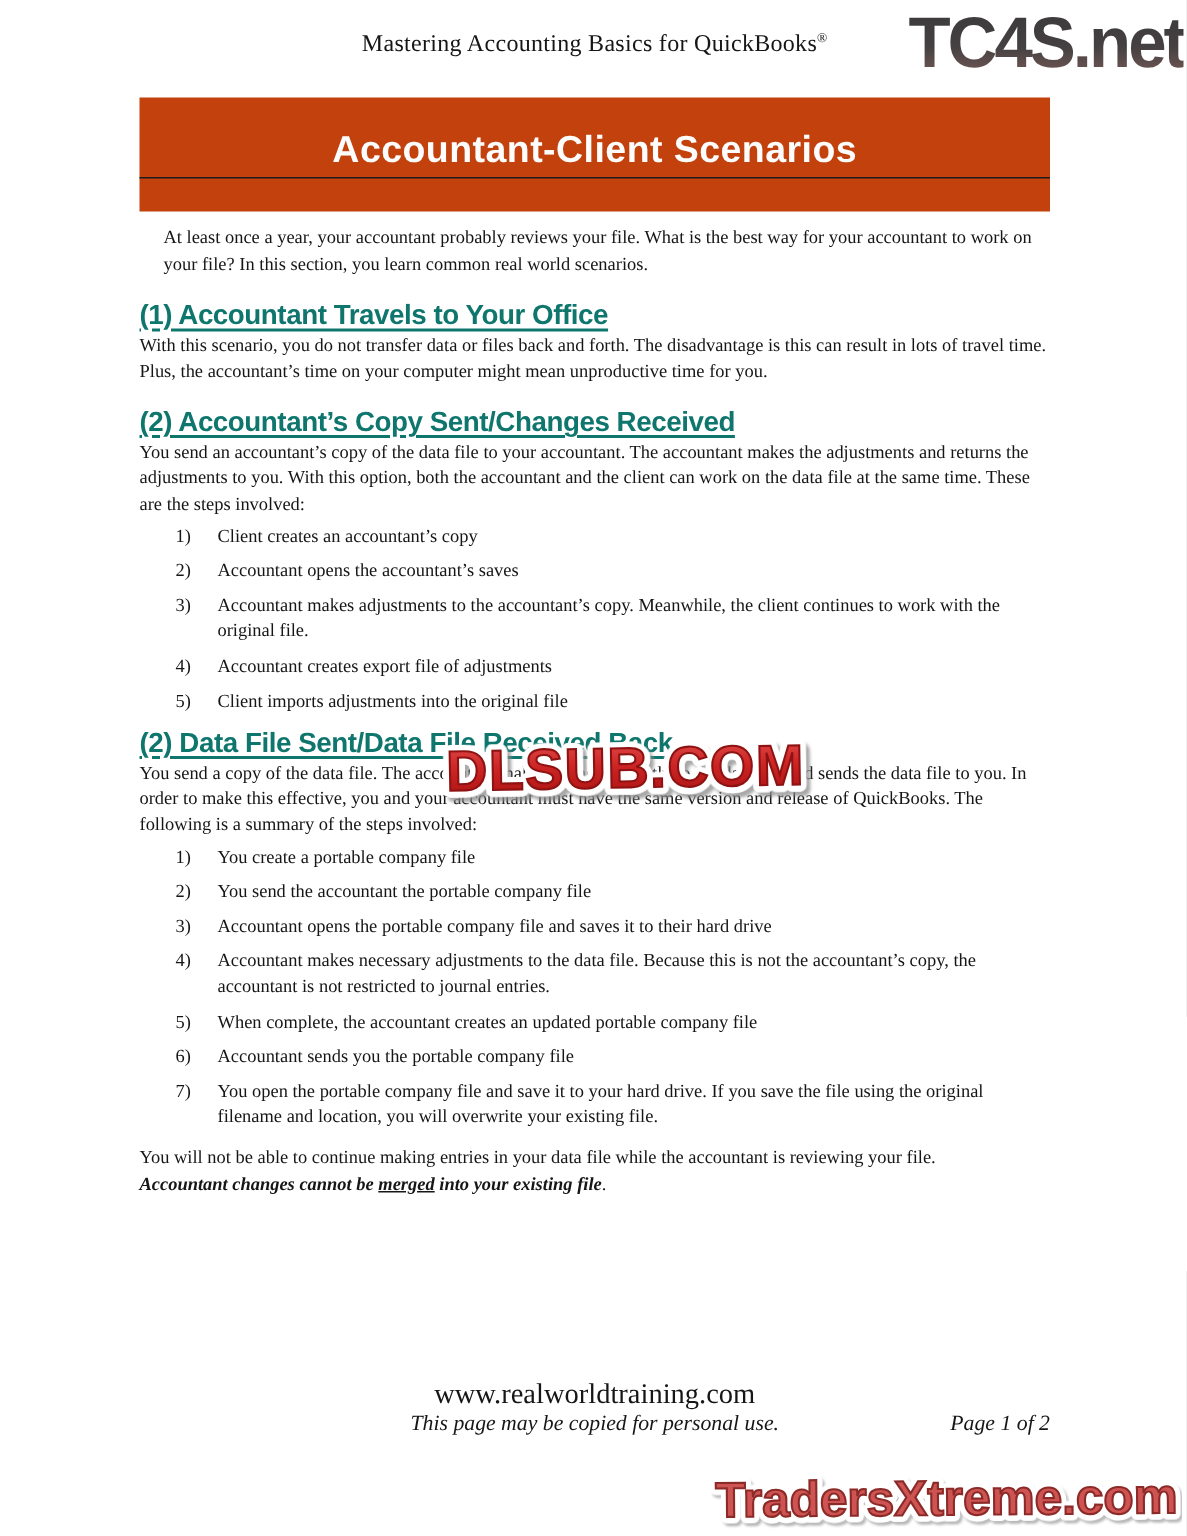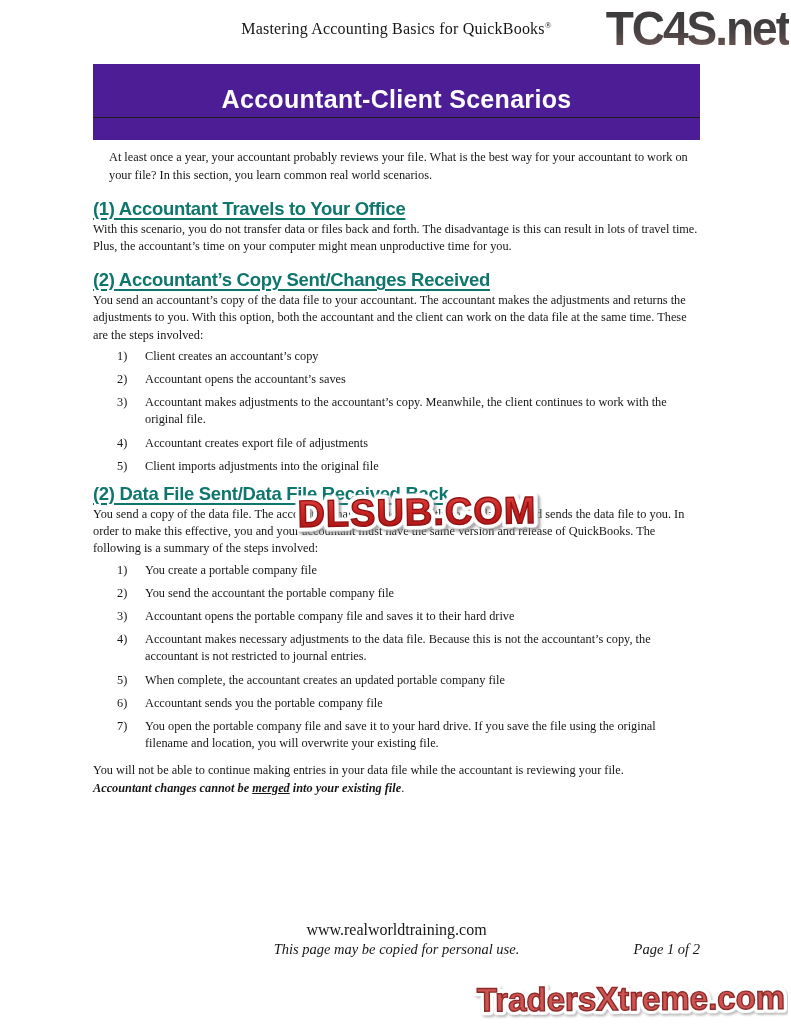--- a/index.html
+++ b/index.html
@@ -20,21 +20,21 @@
     position:absolute;top:2px;right:2px;
     font-family:"Liberation Sans", sans-serif;font-weight:bold;
     font-size:46px;letter-spacing:-2px;line-height:1.1;
     background:linear-gradient(180deg,#3a3a3a 0%,#454042 55%,#7c5f59 100%);
     -webkit-background-clip:text;background-clip:text;color:transparent;
     transform:scaleY(1.04);transform-origin:top right;
   }
 
   
   .banner{
-    position:relative;margin-top:26px;height:76px;background:#4c1d95;
+    position:relative;margin-top:26px;height:76px;background:#c2410c;
     display:flex;align-items:center;justify-content:center;
   }
   .banner-title{
     font-family:"Liberation Sans", sans-serif;font-weight:bold;
     font-size:25px;color:#fdfdfd;letter-spacing:.3px;margin-bottom:6px;
   }
   .banner-line{
     position:absolute;left:0;right:0;bottom:22px;height:1px;background:#1d1d1d;
   }
 
@@ -53,21 +53,21 @@
   ul.steps .num{width:28px;margin-left:24px;flex:none;}
   ul.steps .step-text{flex:1;padding-right:4px;}
   .after-para{margin-top:6px;}
   .closing{margin-top:10px;}
   .closing .emph{font-weight:bold;font-style:italic;}
   .closing .emph .u{text-decoration:underline;}
 
   
   .footer{position:absolute;left:93px;top:921px;width:607px;text-align:center;}
   .footer .addr{font-size:15px;line-height:19px;}
-  .footer .site{font-size:16px;line-height:18px;}
+  .footer .site{font-size:19px;line-height:18px;}
   .footer .copyrow{position:relative;font-size:14.5px;line-height:18px;font-style:italic;margin-top:1px;}
   .footer .pagenum{position:absolute;right:0;top:0;font-style:italic;}
 
   
   .wm-center{position:absolute;left:256px;top:484px;z-index:5;}
   .wm-bottom{position:absolute;left:474px;top:977px;z-index:5;}
   svg text{font-family:"Liberation Sans", sans-serif;font-weight:bold;}
 </style>
 </head>
 <body>

